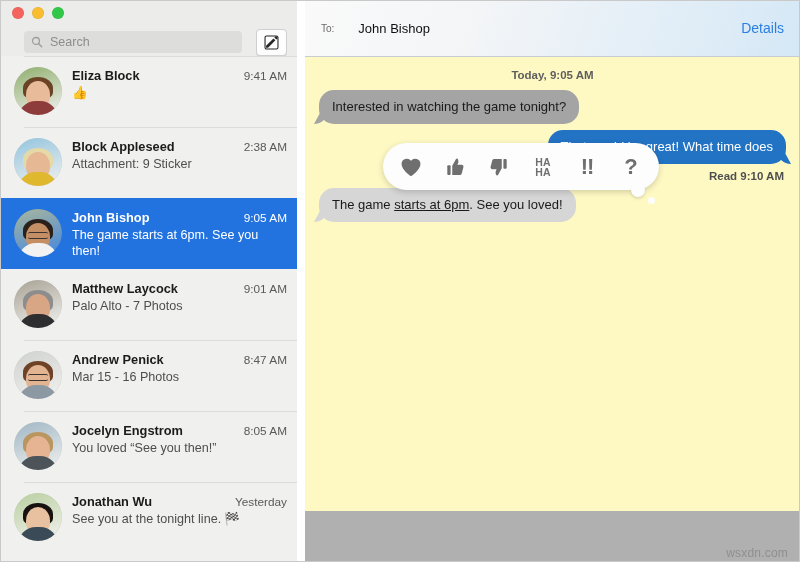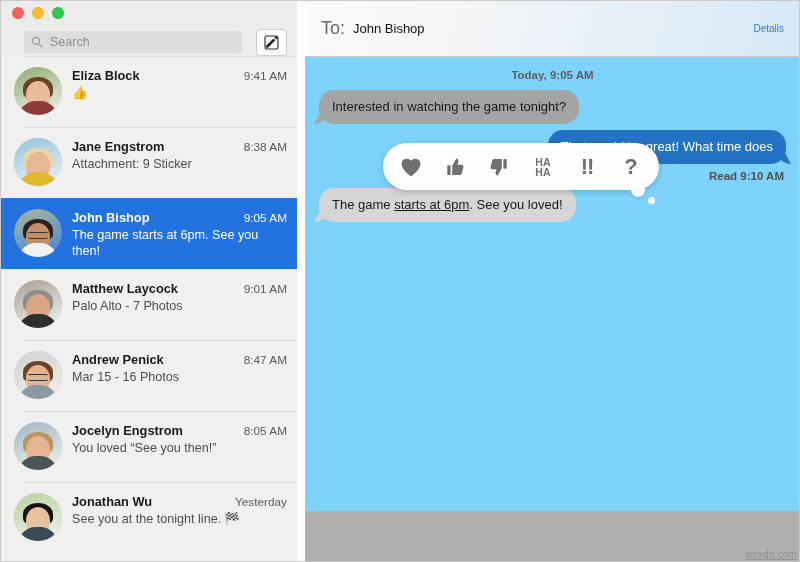--- a/index.html
+++ b/index.html
@@ -107,29 +107,29 @@
   .convo{
     position:absolute;left:305px;top:0;width:495px;height:562px;
     background:#b0b0b0;overflow:hidden;
   }
   .convo-header{
     position:relative;height:57px;
     background:linear-gradient(110deg,#fafafa 0%,#f3f5f7 35%,#e2eef7 72%,#d5e8f6 100%);
     border-bottom:1px solid #c6ccd0;
     display:flex;align-items:center;padding:0 16px;box-sizing:border-box;
   }
-  .to-label{font-size:18px;color:#6a6a6a;margin-right:8px;}
+  .to-label{font-size:10px;color:#6a6a6a;margin-right:24px;}
   .to-name{font-size:13px;color:#101010;}
   .details-btn{
-    margin-left:auto;font-size:10px;color:#2b7fe0;cursor:default;
+    margin-left:auto;font-size:14px;color:#2b7fe0;cursor:default;
   }
 
   .thread{
     position:relative;height:454px;padding:8px 14px 0 14px;box-sizing:border-box;
-    background:#7dd3fc;
+    background:#fef9c3;
   }
   .day-stamp{
     text-align:center;font-size:11.5px;color:#5e5e5e;font-weight:bold;
     margin:4px 0 9px 0;
   }
   .day-stamp .t{font-weight:bold;}
 
   .bubble-row{display:flex;margin-bottom:6px;position:relative;}
   .bubble-row.out{justify-content:flex-end;}
 
@@ -212,23 +212,22 @@
   .emoji-btn .eye.r{right:4.2px;}
   .emoji-btn .mouth{
     position:absolute;left:3.4px;bottom:3.6px;width:10px;height:5px;
     border:1.3px solid #9f9f9f;border-top:none;border-radius:0 0 8px 8px;
   }
   .mic-btn{
     width:22px;height:26px;margin-left:10px;flex:0 0 auto;cursor:default;
     display:flex;align-items:center;justify-content:center;
   }
   .watermark{
-    position:absolute;right:3px;bottom:2px;font-size:10px;color:#8f8f8f;
+    position:absolute;right:12px;bottom:2px;font-size:12px;color:#8f8f8f;
     letter-spacing:.2px;
-    text-decoration:underline;
   }
   .window-border{
     position:absolute;inset:0;border:1px solid #c9c9c9;box-sizing:border-box;
     pointer-events:none;
   }
 </style>
 </head>
 <body>
 
 <div class="app">
@@ -281,22 +280,22 @@
         <div class="conv-row">
           <div class="sep"></div>
           <div class="avatar">
             <span class="sky" style="background:linear-gradient(160deg,#93c4de,#ffffff22)"></span>
             <span class="hair" style="background:#e5d9a8"></span>
             <span class="head" style="background:#e6b894"></span>
             <span class="body" style="background:#e0b82e"></span>
           </div>
           <div class="conv-meta">
             <div class="conv-line1">
-              <div class="conv-name">Jane Engstrom</div>
-              <div class="conv-time">8:38 AM</div>
+              <div class="conv-name">Block Appleseed</div>
+              <div class="conv-time">2:38 AM</div>
             </div>
             <div class="conv-preview">Attachment: 9 Sticker</div>
           </div>
         </div>
         <div class="conv-row selected">
           <div class="sep" style="background: transparent;"></div>
           <div class="avatar">
             <span class="sky" style="background:linear-gradient(160deg,#aab79a,#ffffff22)"></span>
             <span class="hair" style="background:#2b211c"></span>
             <span class="head" style="background:#c58f66"></span>

